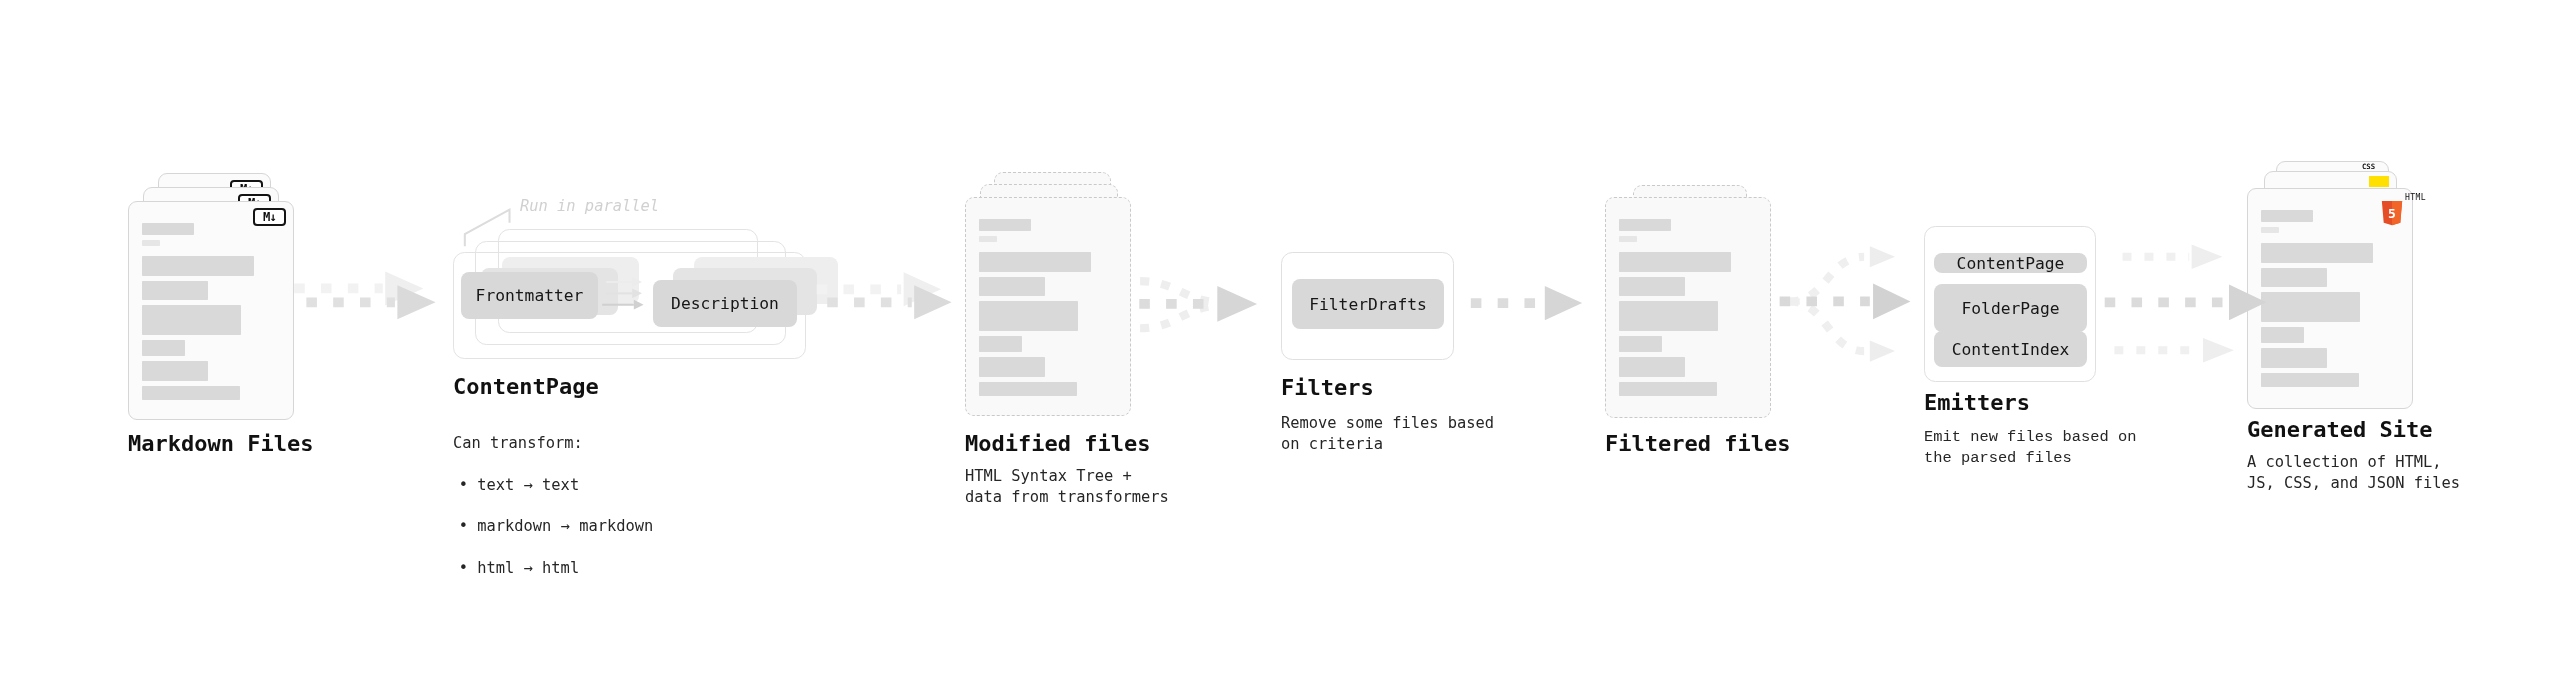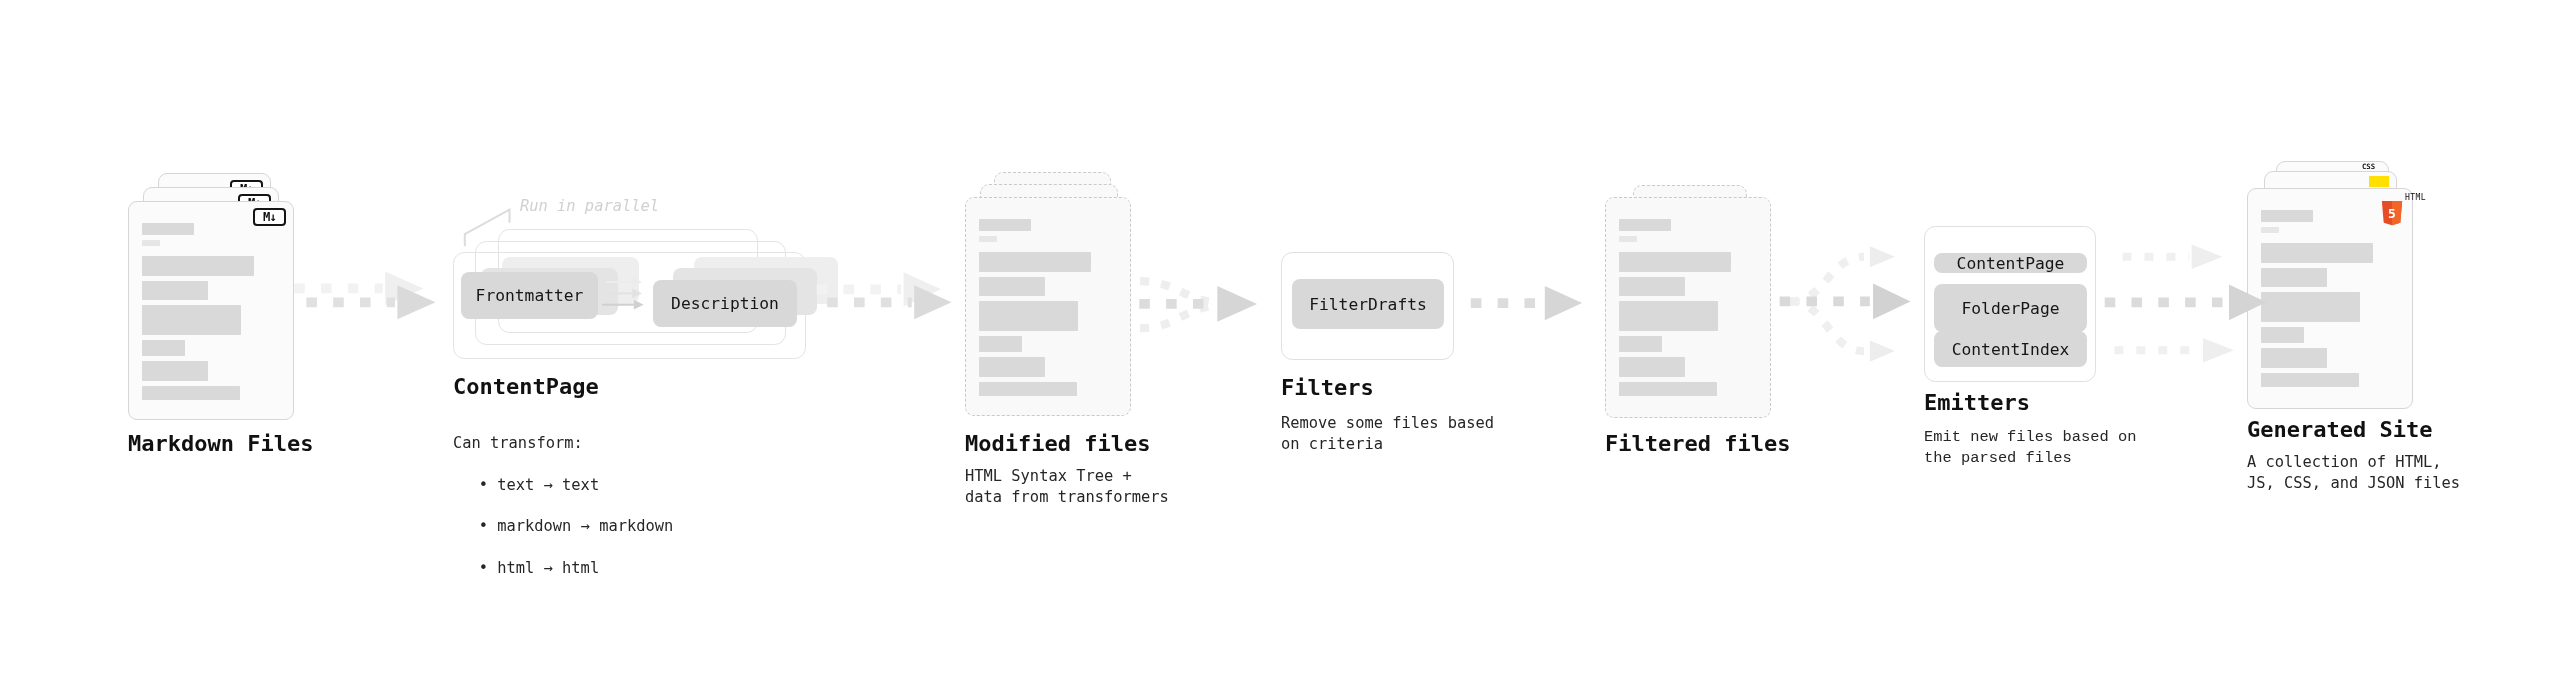--- a/index.html
+++ b/index.html
@@ -31,21 +31,21 @@
   .panel{position:absolute;border:1.6px solid #e0e0e0;border-radius:11.4px;background:#ffffff;box-sizing:border-box;}
 
   
   .node{position:absolute;background:#d8d8d8;border-radius:8.1px;display:flex;align-items:center;justify-content:center;
         font-size:16.3px;color:#161616;box-sizing:border-box;}
   .node--g2{background:#e4e4e4;}
   .node--g3{background:#eeeeee;}
 
   .label{position:absolute;font-size:22px;font-weight:bold;color:#111;line-height:24.4px;white-space:pre;}
   .caption{position:absolute;font-size:15.4px;line-height:21px;color:#262626;white-space:pre-line;}
-  .bullet{padding-left:5.7px;line-height:20.3px;margin-left:20px;}
+  .bullet{padding-left:5.7px;line-height:20.3px;}
   .note{position:absolute;font-size:15.4px;color:#d0d0d0;white-space:pre;}
 
   svg.overlay{position:absolute;left:0;top:0;pointer-events:none;}
 </style>
 </head>
 <body>
 
 <div class="stage">
 
   <div>

